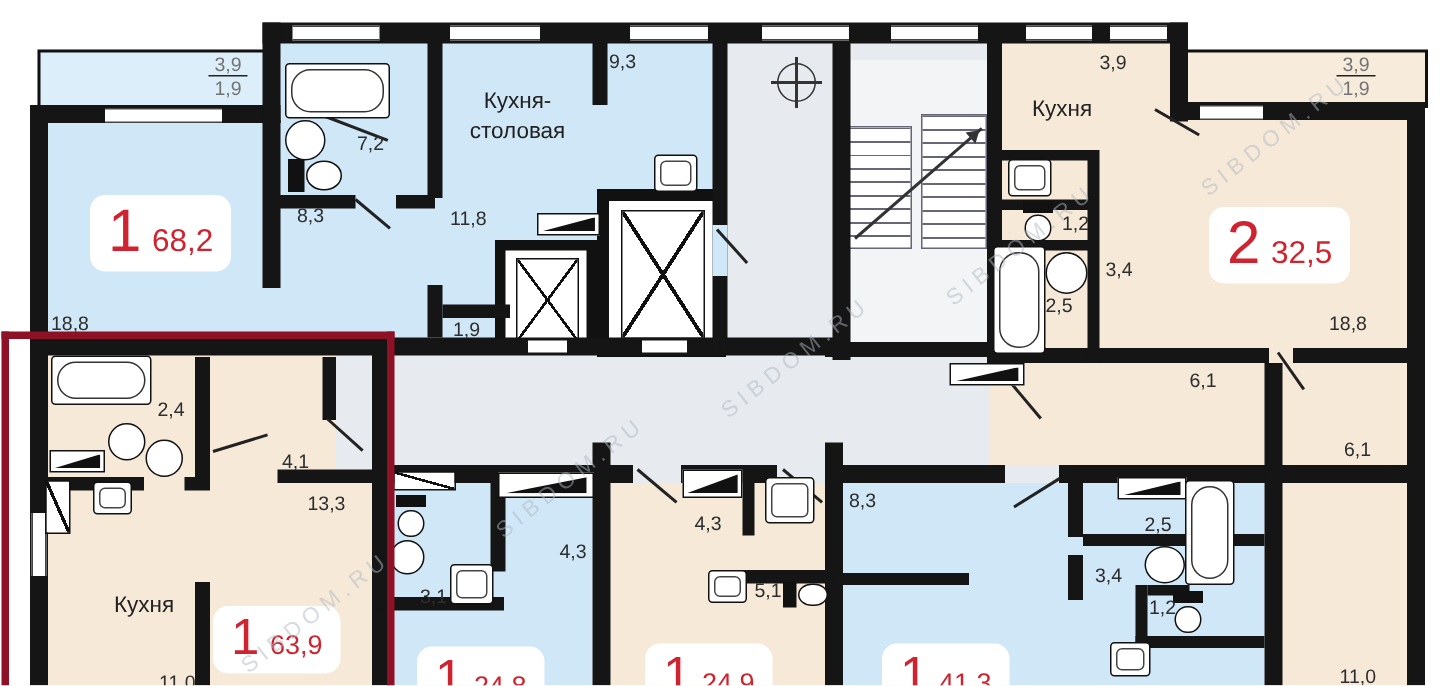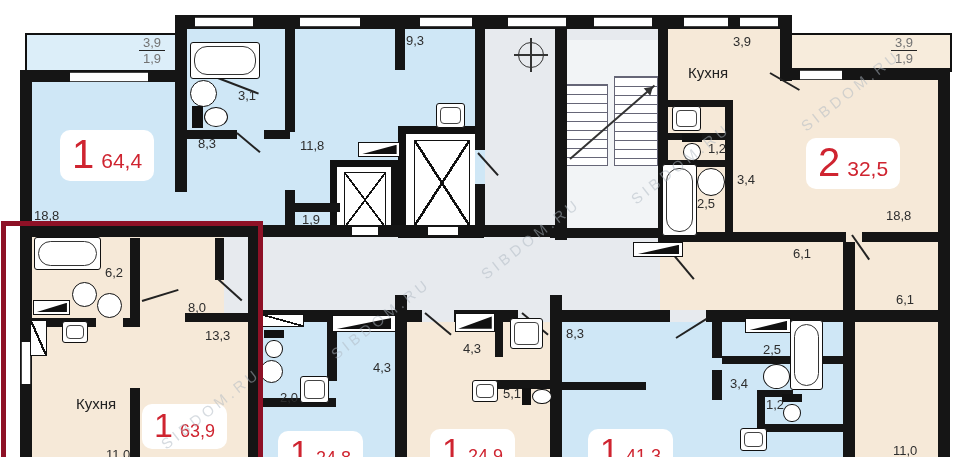--- a/index.html
+++ b/index.html
@@ -198,56 +198,60 @@
 
   <div class="frac" style="left:130px;top:35px;width:44px">
     <span class="ftop">3,9</span><br>
     <span>1,9</span>
   </div>
   <div class="frac" style="left:882px;top:35px;width:44px">
     <span class="ftop">3,9</span><br>
     <span>1,9</span>
   </div>
 
-  <b class="lbl" style="left:238px;top:88px;font-weight:400">3,1</b>
+  <b class="lbl" style="left:238px;top:88px;font-weight:400">7,2</b>
   <b class="lbl" style="left:198px;top:136px;font-weight:400">8,3</b>
   <b class="lbl" style="left:300px;top:138px;font-weight:400">11,8</b>
   <b class="lbl" style="left:302px;top:212px;font-weight:400">1,9</b>
   <b class="lbl" style="left:406px;top:33px;font-weight:400">9,3</b>
   <b class="lbl" style="left:34px;top:208px;font-weight:400">18,8</b>
+  <div class="kd" style="left:286px;top:58px;width:118px">
+    <span>Кухня-</span><br>
+    <span>столовая</span>
+  </div>
 
   <b class="rm" style="left:688px;top:64px;font-weight:400">Кухня</b>
   <b class="lbl" style="left:733px;top:34px;font-weight:400">3,9</b>
   <b class="lbl" style="left:708px;top:141px;font-weight:400">1,2</b>
   <b class="lbl" style="left:737px;top:172px;font-weight:400">3,4</b>
   <b class="lbl" style="left:697px;top:196px;font-weight:400">2,5</b>
   <b class="lbl" style="left:886px;top:208px;font-weight:400">18,8</b>
   <b class="lbl" style="left:793px;top:246px;font-weight:400">6,1</b>
   <b class="lbl" style="left:896px;top:292px;font-weight:400">6,1</b>
   <b class="lbl" style="left:893px;top:443px;font-weight:400">11,0</b>
 
-  <b class="lbl" style="left:105px;top:265px;font-weight:400">6,2</b>
-  <b class="lbl" style="left:188px;top:300px;font-weight:400">8,0</b>
+  <b class="lbl" style="left:105px;top:265px;font-weight:400">2,4</b>
+  <b class="lbl" style="left:188px;top:300px;font-weight:400">4,1</b>
   <b class="lbl" style="left:205px;top:328px;font-weight:400">13,3</b>
   <b class="rm" style="left:76px;top:395px;font-weight:400">Кухня</b>
   <b class="lbl" style="left:106px;top:447px;font-weight:400">11,0</b>
 
-  <b class="lbl" style="left:280px;top:390px;font-weight:400">2,0</b>
+  <b class="lbl" style="left:280px;top:390px;font-weight:400">3,1</b>
   <b class="lbl" style="left:373px;top:360px;font-weight:400">4,3</b>
   <b class="lbl" style="left:463px;top:341px;font-weight:400">4,3</b>
   <b class="lbl" style="left:503px;top:386px;font-weight:400">5,1</b>
 
   <b class="lbl" style="left:566px;top:326px;font-weight:400">8,3</b>
   <b class="lbl" style="left:763px;top:342px;font-weight:400">2,5</b>
   <b class="lbl" style="left:730px;top:376px;font-weight:400">3,4</b>
   <b class="lbl" style="left:766px;top:397px;font-weight:400">1,2</b>
 
   <div class="badge" style="left:60px;top:130px">
     <span class="n">1</span>
-    <span class="a">64,4</span>
+    <span class="a">68,2</span>
   </div>
   <div class="badge" style="left:806px;top:138px">
     <span class="n">2</span>
     <span class="a">32,5</span>
   </div>
   <div class="badge sm" style="left:142px;top:404px">
     <span class="n">1</span>
     <span class="a">63,9</span>
   </div>
   <div class="badge sm" style="left:278px;top:431px">

